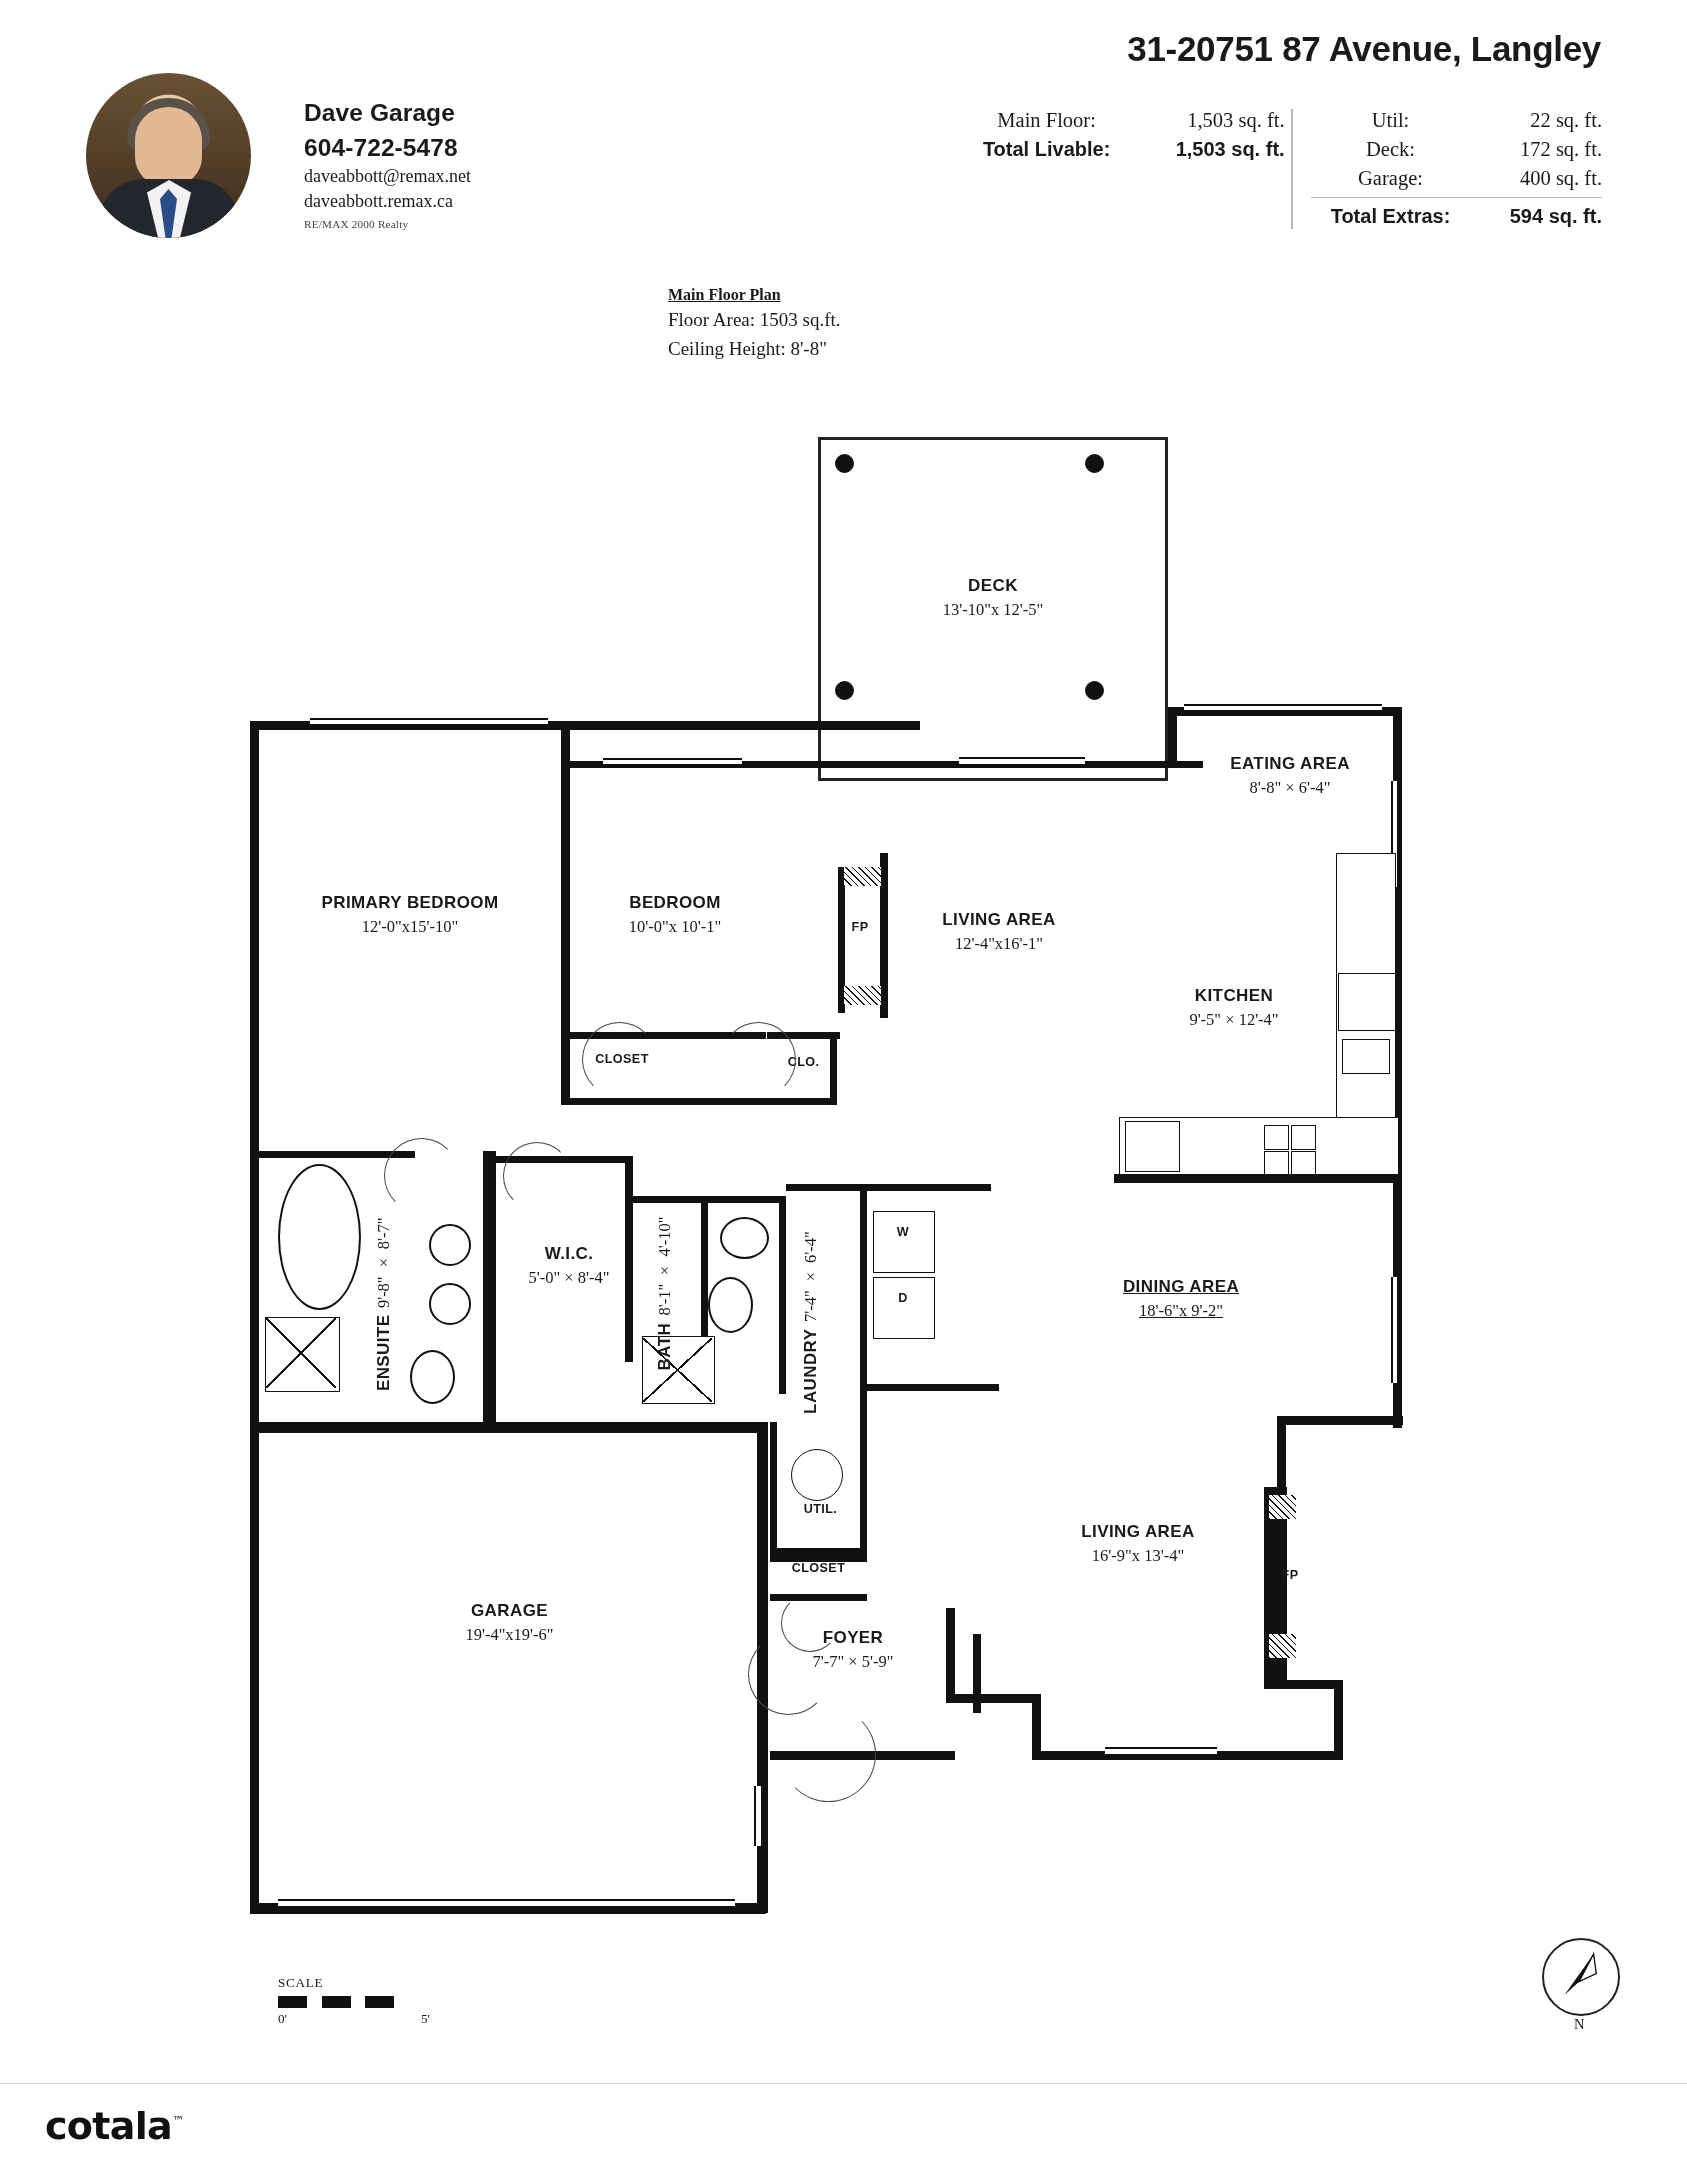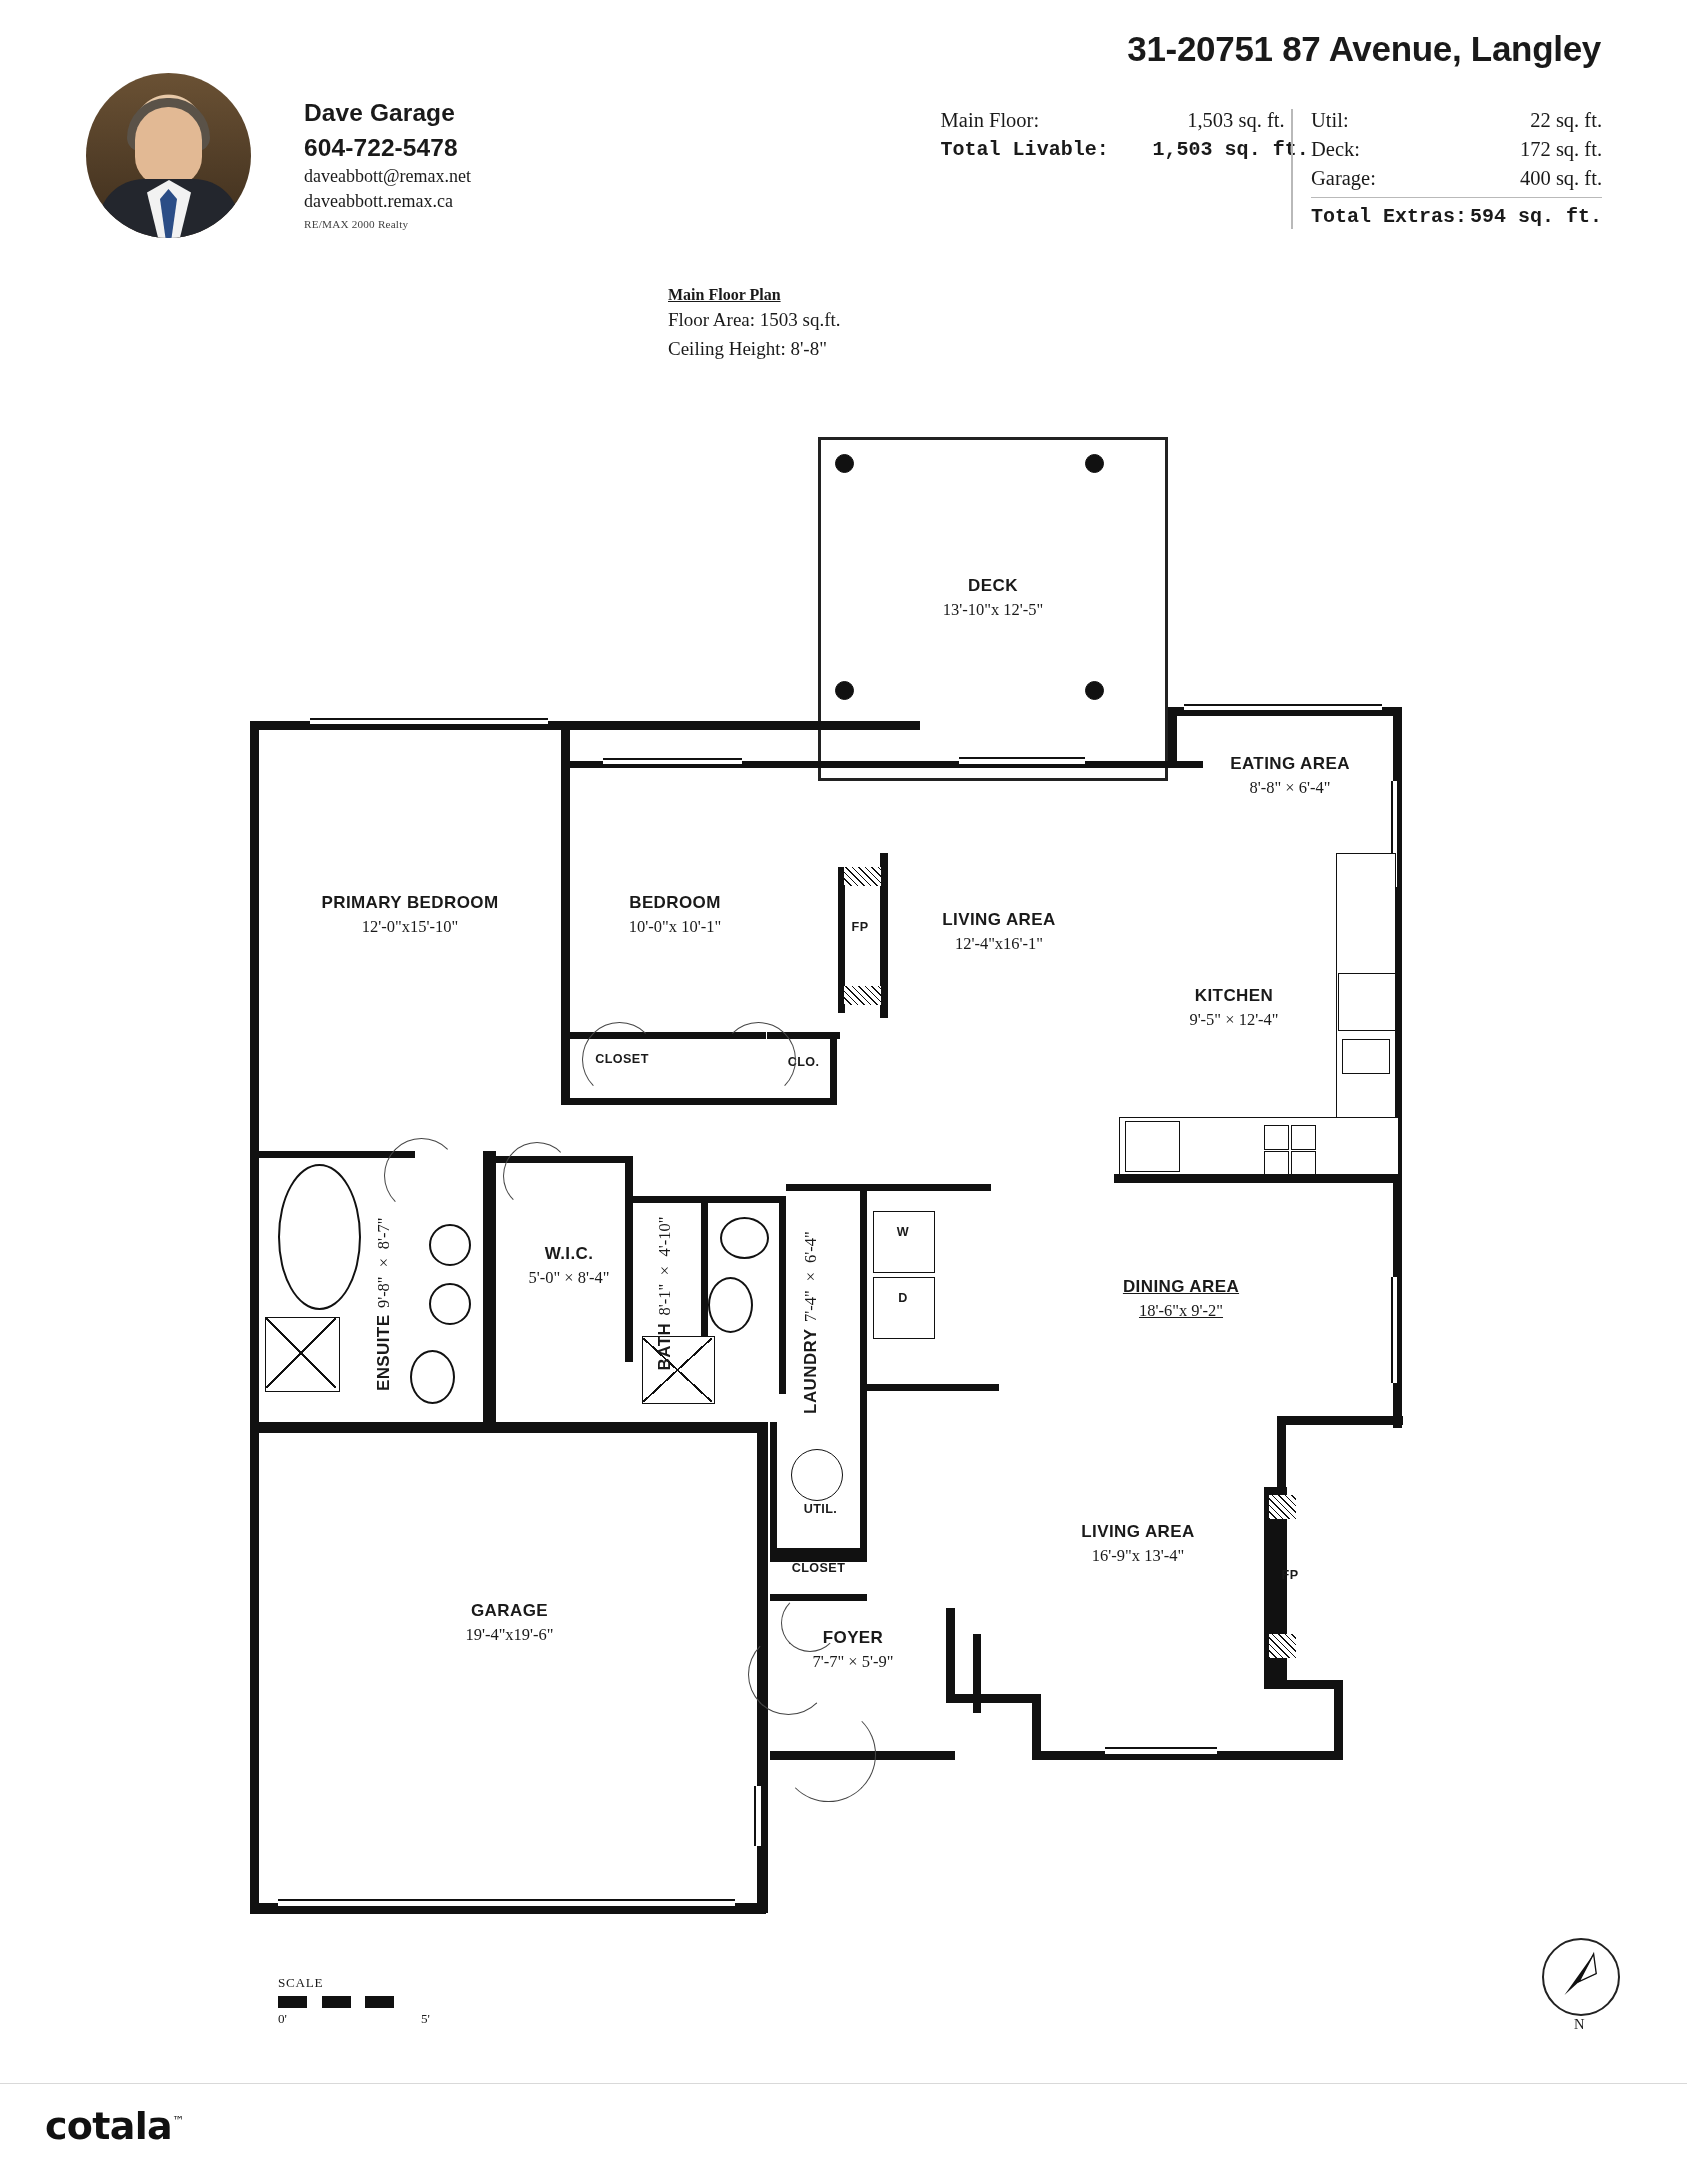--- a/index.html
+++ b/index.html
@@ -30,23 +30,23 @@
   #property-address {
     position:absolute; right:86px; top:29px; font-size:35px; font-weight:bold; letter-spacing:-0.3px; text-align:right;
   }
 
   #area-summary { position:absolute; right:85px; top:106px; width:668px; }
   .area-cols { display:flex; justify-content:flex-end; align-items:flex-start; }
   .area-col-left { width:344px; }
   .area-divider { width:1.3px; background:#b9b9b9; align-self:stretch; margin:2.6px 18.5px 2.6px 6.6px; }
   .area-col-right { width:291px; }
   .area-row { display:flex; font-family:"Liberation Serif", serif; font-size:20.5px; line-height:29px; }
-  .area-row .lbl { flex:1; text-align:left; }
+  .area-row .lbl { flex:1; text-align:center; }
   .area-row .val { width:132px; text-align:right; white-space:nowrap; }
-  .area-row.bold { font-weight:bold; font-family:Liberation Mono, monospace; font-size:20px; }
+  .area-row.bold { font-weight:bold; font-family:Liberation Sans, sans-serif; font-size:20px; }
   .area-row.bold .val { text-align:right; }
   .rule { height:1.3px; background:#b9b9b9; margin:4px 0 4px 0; }
 
   #plan-caption { position:absolute; left:668px; top:286px; }
   #plan-caption .title { font-size:16px; font-weight:bold; text-decoration:underline; font-family:"Liberation Serif", serif; }
   #plan-caption .line { font-family:"Liberation Serif", serif; font-size:19px; line-height:26.5px; margin-top:2.6px; }
 
   
   #plan { position:absolute; left:0; top:0; width:1687px; height:2183px;padding-left:44px; }
 

